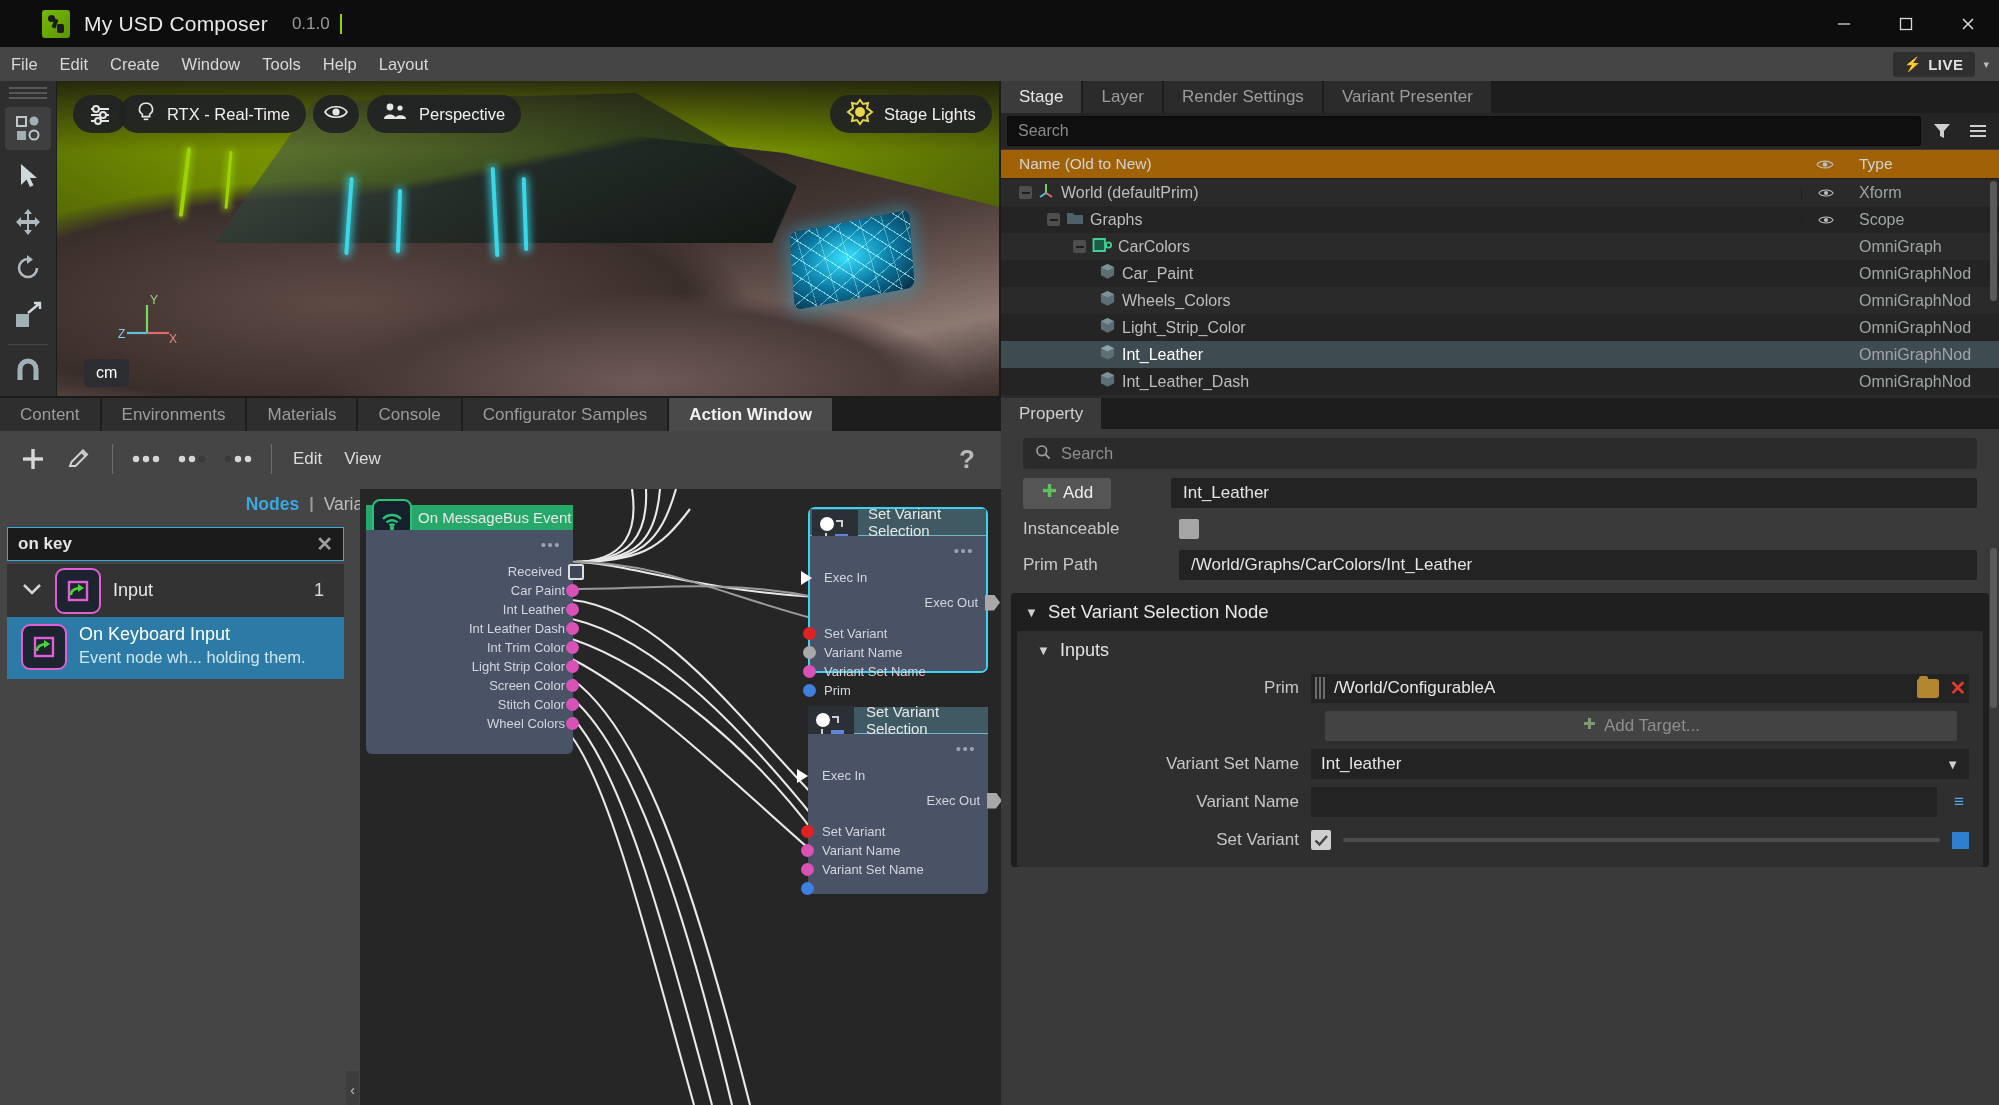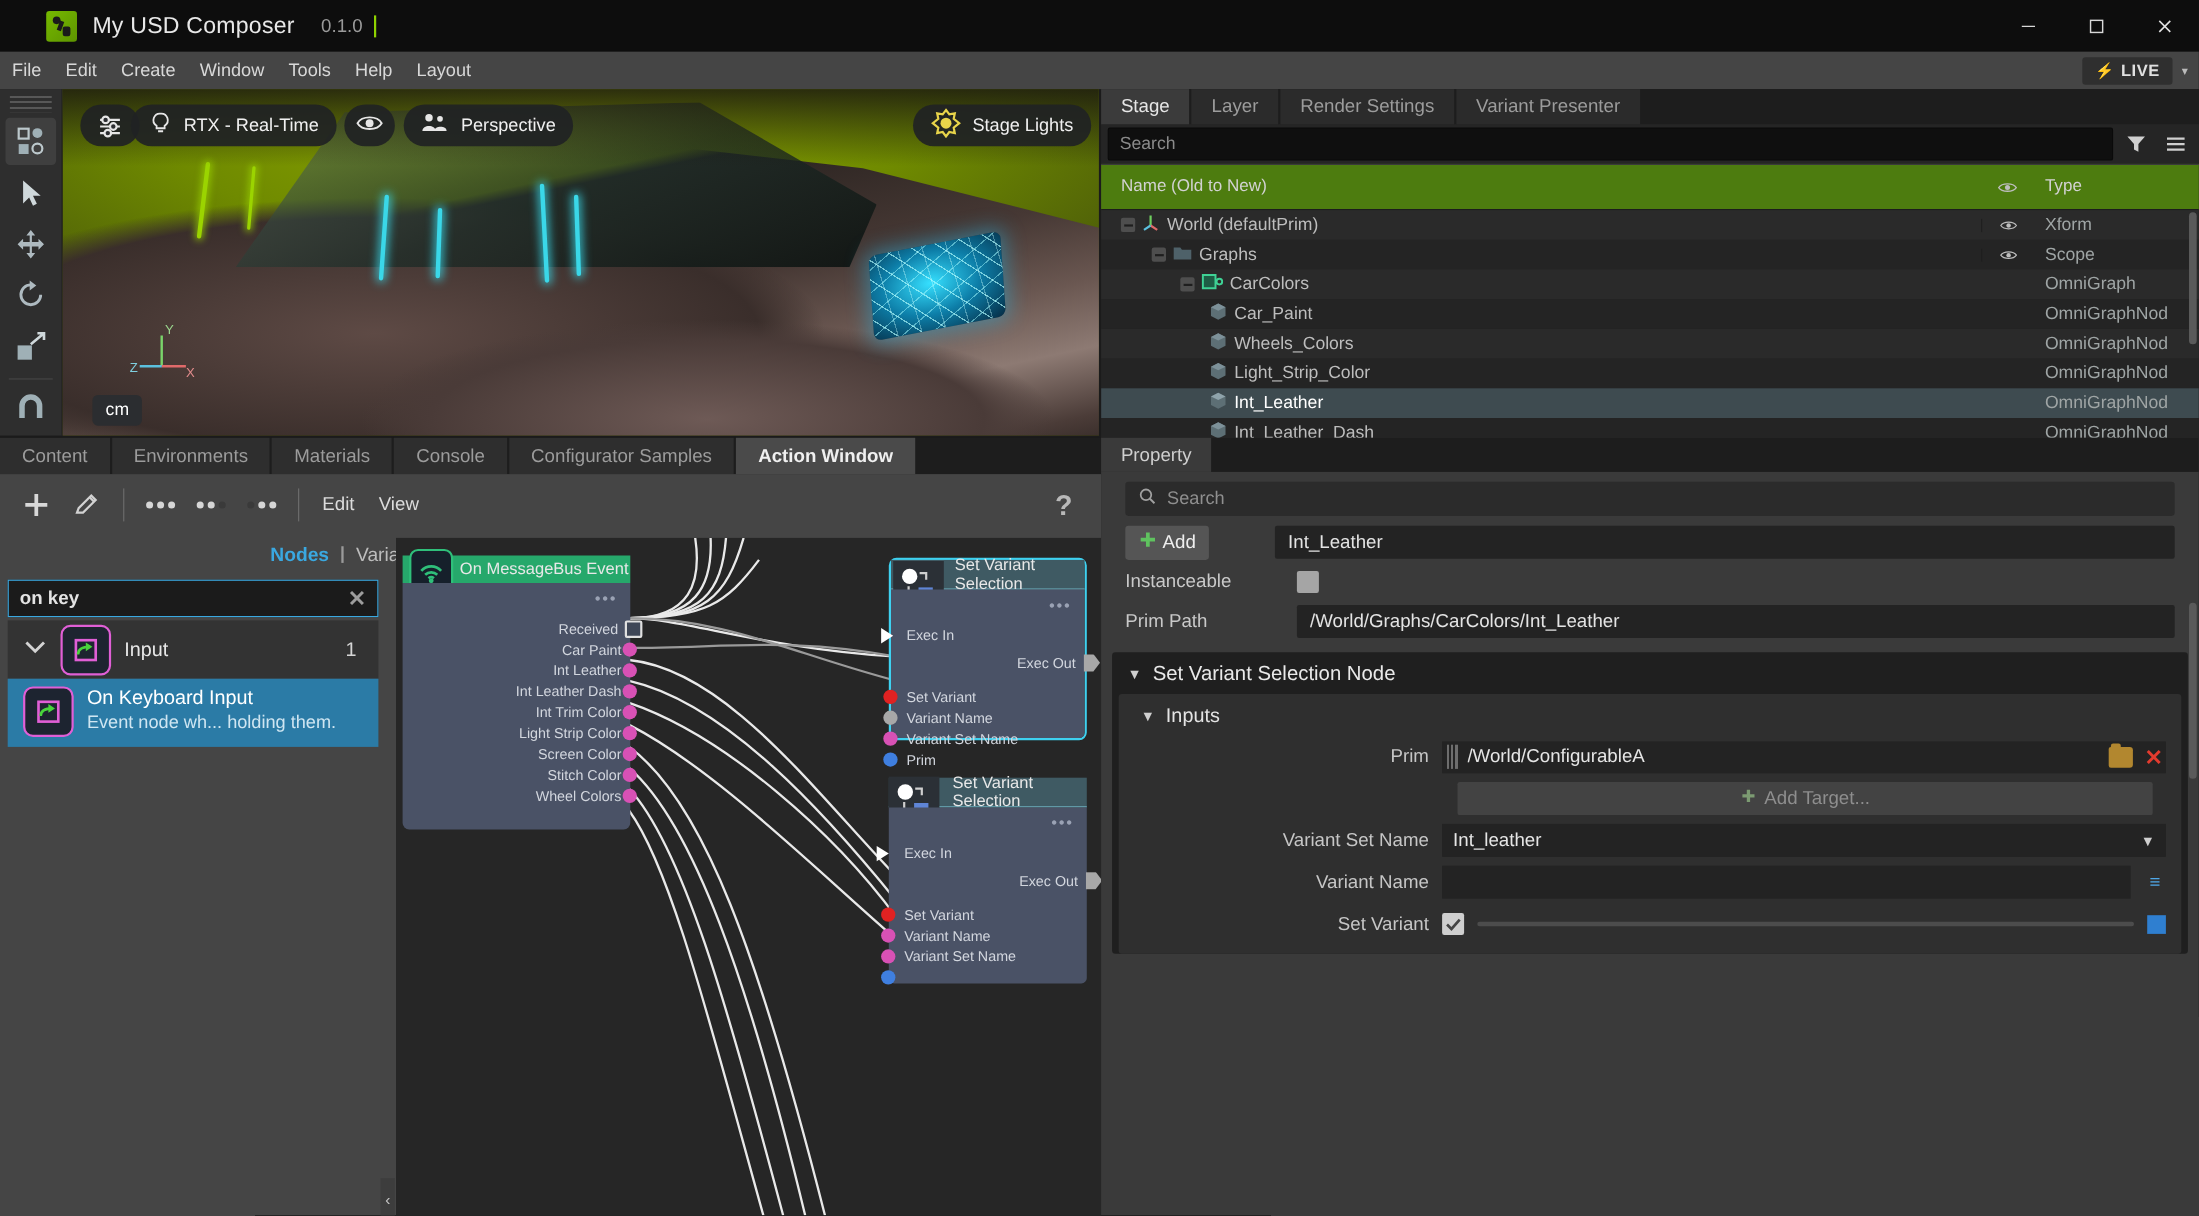--- a/index.html
+++ b/index.html
@@ -127,21 +127,21 @@
     background:#2b2b2b; margin-right:2px;
   }
   .tab.active { background:#3b3b3b; color:#e6e6e6; }
   .search-row { display:flex; align-items:center; height:36px; background:#252525; padding:3px 6px; gap:6px; }
   .search-box {
     flex:1; height:30px; background:#0f0f0f; border:1px solid #0a0a0a; border-radius:2px;
     display:flex; align-items:center; padding:0 10px; color:#8a8a8a; font-size:16px;
   }
   .icon-btn { width:30px;height:30px;display:flex;align-items:center;justify-content:center; color:#c7c7c7;}
   .tree-head {
-    display:flex; align-items:center; height:42px; background:#4d7c0f;
+    display:flex; align-items:center; height:30px; background:#a16207;
     border-top:1px solid #3a3a3a; border-bottom:1px solid #1c1c1c; font-size:15.5px; color:#d2d2d2;
   }
   .tree-head .c-name { flex:1; padding-left:18px; }
   .tree-head .c-eye { width:48px; display:flex; justify-content:center; }
   .tree-head .c-type { width:150px; padding-left:10px; }
   .tree-body { height:223px; overflow:hidden; position:relative; }
   .trow { display:flex; align-items:center; height:27px; font-size:16px; color:#bdbdbd; }
   .trow:nth-child(odd) { background:#2a2a2a; }
   .trow:nth-child(even) { background:#242424; }
   .trow.sel { background:#3e4b50; color:#ffffff; }
@@ -217,21 +217,21 @@
   .ptab { display:flex; align-items:center; padding:0 18px; font-size:17px; color:#cfcfcf; background:#3a3a3a;}
   .psearch-row { padding:9px 22px 6px 22px; }
   .psearch {
     height:31px; background:#2b2b2b; border-radius:3px; display:flex; align-items:center; gap:10px;
     padding:0 12px; color:#8f8f8f; font-size:16.5px;
   }
   .prow { display:flex; align-items:center; height:36px; padding:0 22px; gap:14px; }
   .plabel { font-size:17px; color:#c9c9c9; width:142px; }
   .pfield { flex:1; height:30px; background:#232323; border-radius:2px; display:flex; align-items:center;
     padding:0 12px; font-size:17px; color:#e4e4e4; }
-  .addbtn { width:76px;height:31px; background:#555555; border-radius:3px; display:flex; align-items:center;
+  .addbtn { width:88px;height:31px; background:#555555; border-radius:3px; display:flex; align-items:center;
     justify-content:center; gap:5px; font-size:17px; color:#efefef; }
   .chk { width:20px;height:20px; background:#a5a5a5; border-radius:2px; }
   .chk.on { background:#cfcfcf; display:flex;align-items:center;justify-content:center;}
   .section {
     margin:10px 10px 0 10px; background:#1f1f1f; border-radius:3px;
   }
   .sec-hdr { display:flex; align-items:center; gap:10px; height:38px; padding-left:14px; font-size:18.5px; color:#e9e9e9; }
   .caret { color:#cfcfcf; font-size:13px; }
   .subsec { background:#2f2f2f; border-radius:3px; margin:0 6px 6px 6px; padding-bottom:8px; }
   .sub-hdr { display:flex; align-items:center; gap:10px; height:38px; padding-left:20px; font-size:18px; color:#e4e4e4; }

